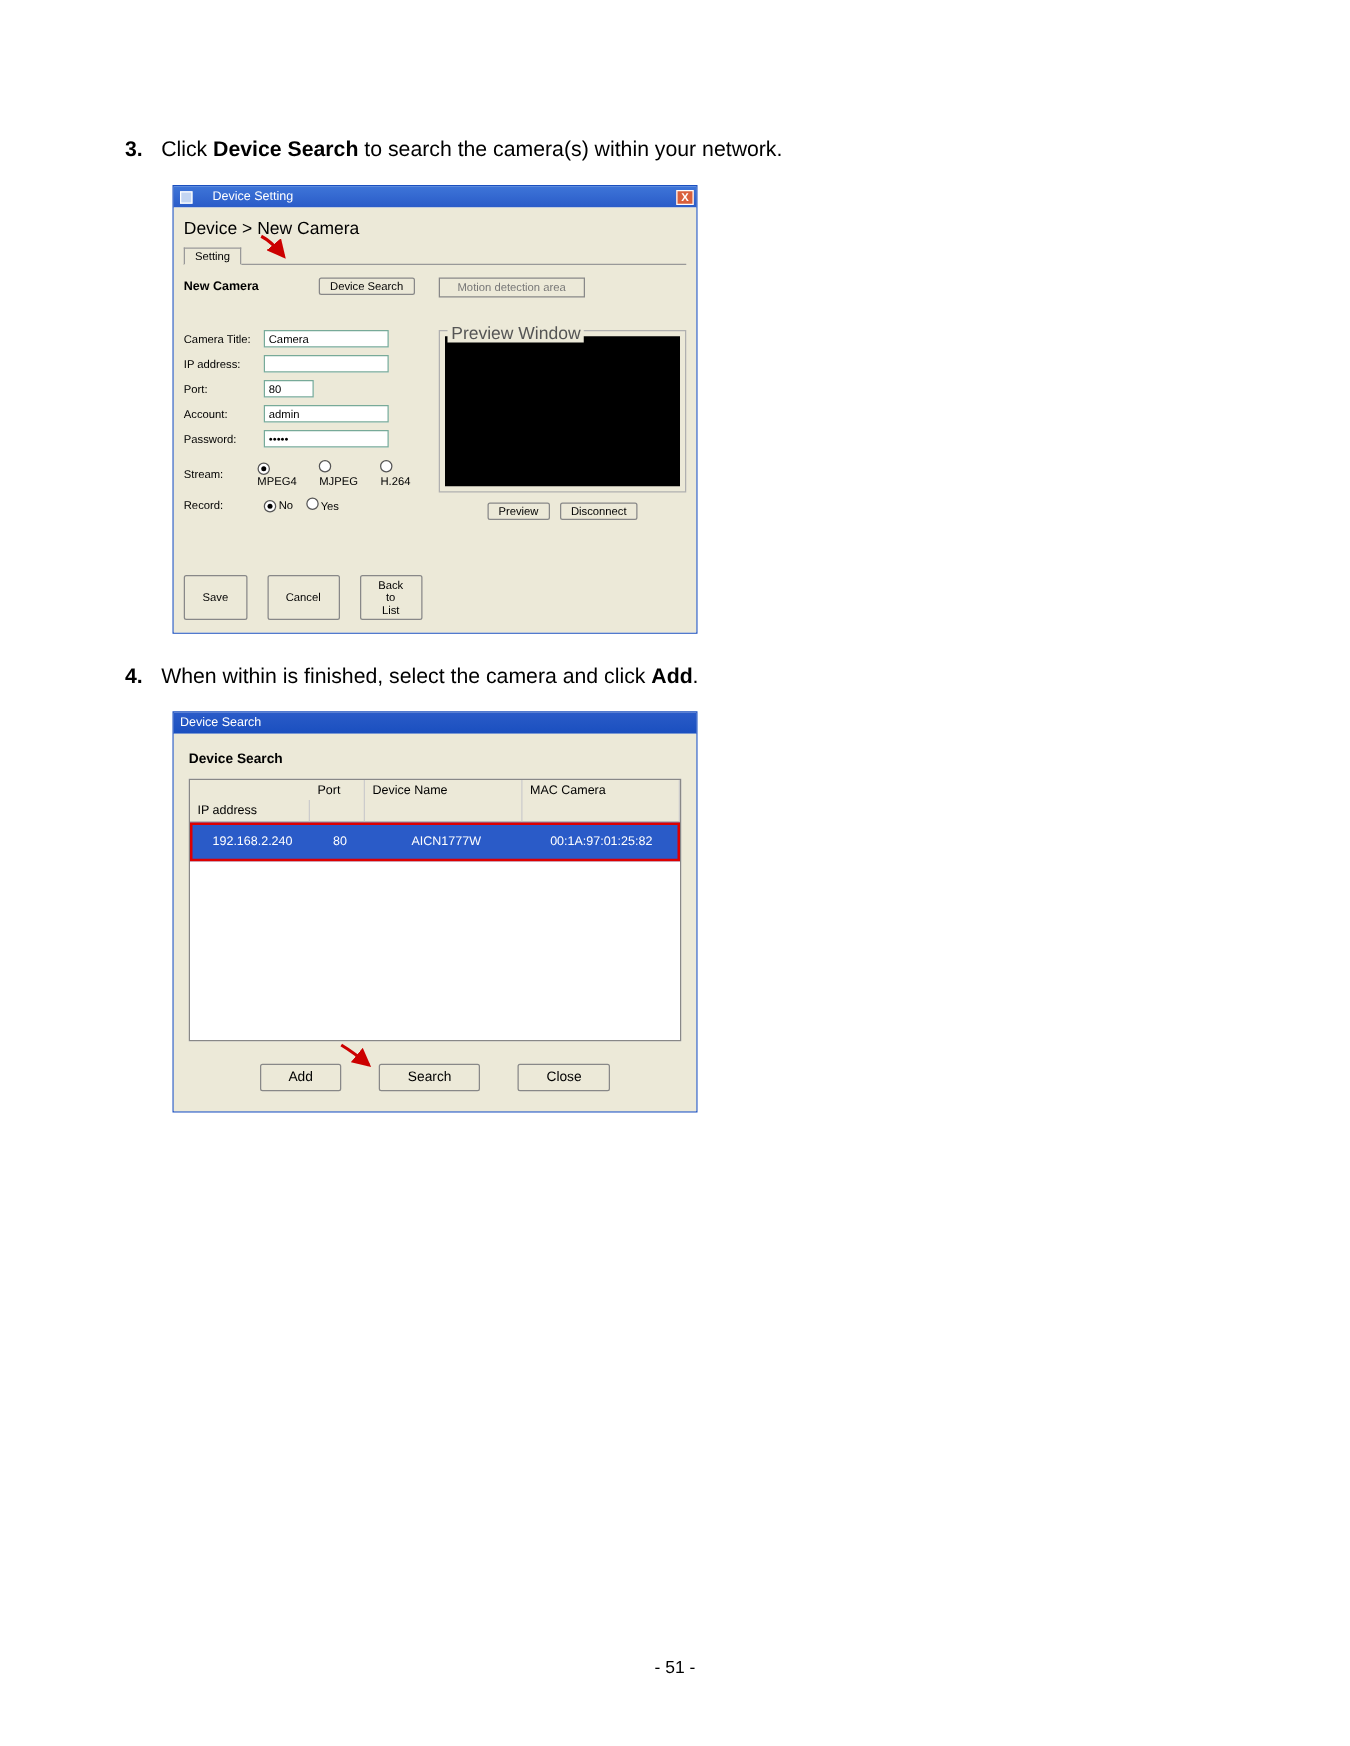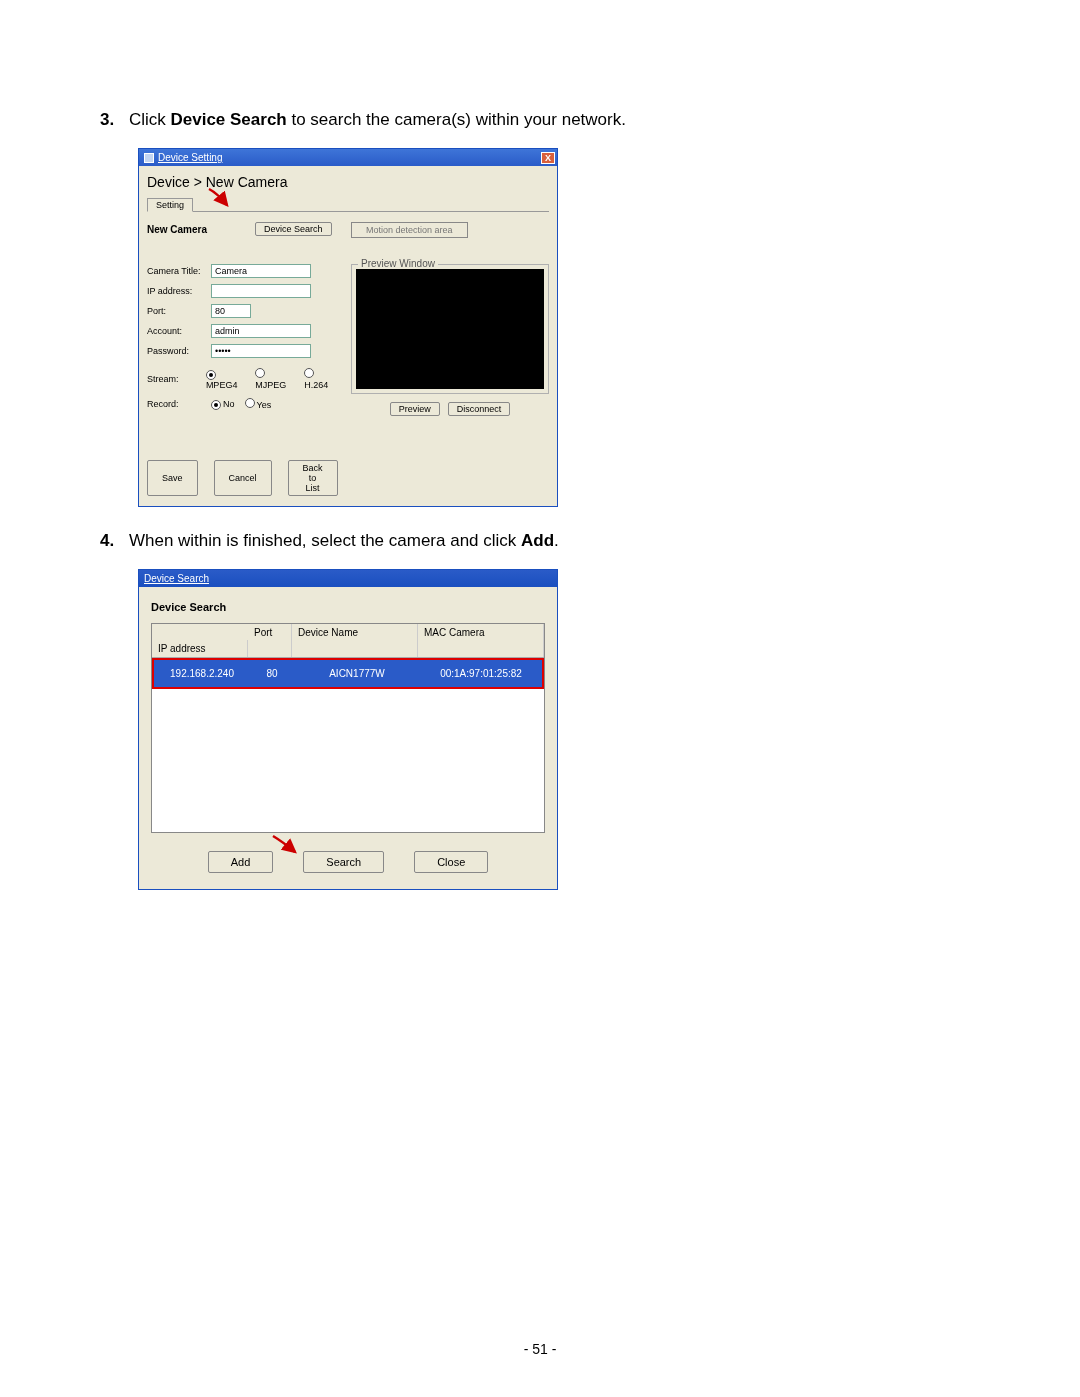--- a/index.html
+++ b/index.html
@@ -19,21 +19,21 @@
 
   
   .win { border: 1px solid #1a4fbf; font-family: Tahoma, sans-serif; font-size: 10px; color: #000; }
   .win1 { width: 420px; margin: 8px 0 24px 38px; }
   .titlebar {
     background: linear-gradient(#3e75d8, #2a5bc8);
     color: #fff;
     display: flex; align-items: center; justify-content: space-between;
     height: 17px; padding: 0 2px 0 5px;
   }
-  .titlebar-left { display: flex; align-items: center; gap: 4px; text-decoration: underline; }
+  .titlebar-left { display: flex; align-items: center; gap: 16px; }
   .tb-icon { width: 10px; height: 10px; background: #c3d5f2; border: 1px solid #fff; }
   .close-btn {
     width: 14px; height: 12px; background: #d9603c; color: #fff;
     display: flex; align-items: center; justify-content: center;
     font-size: 9px; font-weight: bold; border: 1px solid #fff; cursor: pointer;
   }
   .win-body { background: #ece9d8; padding: 6px 8px 10px 8px; }
   .breadcrumb { font-size: 14px; padding: 2px 0 6px 0; }
   .tab-strip { border-bottom: 1px solid #999; position: relative; height: 16px; }
   .tab {
@@ -57,41 +57,41 @@
   .w40 { width: 40px; }
   .radio-g { display: flex; gap: 10px; font-size: 9px; align-items: center; }
   .radio { width: 10px; height: 10px; border: 1px solid #555; border-radius: 50%; display: inline-flex; align-items: center; justify-content: center; margin-right: 2px; background:#fff; }
   .radio.checked::after { content:''; width:4px; height:4px; background:#000; border-radius:50%; }
   .bottom-btns { display: flex; gap: 16px; margin-top: 50px; }
   .bottom-btns .btn { padding: 2px 14px; }
 
   .form-right { flex: 1; }
   .mda-btn { background: #ece9d8; border: 1px solid #888; padding: 2px 14px; font-size: 9px; color:#777; }
   .fieldset { border: 1px solid #b0b0b0; margin-top: 26px; padding: 4px; position: relative; }
-  .fieldset-label { position: absolute; top: -7px; left: 6px; background: #ece9d8; padding: 0 3px; font-size: 10px; color:#555; }
+  .fieldset-label { position: absolute; top: -7px; left: 6px; background: #ece9d8; padding: 0 3px; font-size: 14px; color:#555; }
   .preview-box { background: #000; width: 100%; height: 120px; }
   .pv-btns { display: flex; gap: 8px; justify-content: center; margin-top: 8px; }
   .arrow-svg { position: absolute; pointer-events: none; }
 
   
   .win2 { width: 420px; margin: 8px 0 0 38px; }
   .win2 .titlebar { background: linear-gradient(#2a5bc8, #1a4fbf); height: 17px; }
   .win2 .win-body { background: #ece9d8; padding: 14px 12px 16px 12px; }
   .ds-title { font-size: 11px; font-weight: bold; margin-bottom: 10px; }
   .table-wrap { border: 1px solid #888; background: #fff; height: 210px; overflow: hidden; }
   .thead { display: flex; background: #ece9d8; border-bottom: 1px solid #aaa; font-size: 10px; }
   .th { padding: 3px 6px; border-right: 1px solid #ccc; }
   .th1 { width: 96px; margin-top: 16px; } .th2 { width: 44px; } .th3 { width: 126px; } .th4 { flex:1; }
   .trow { display: flex; font-size: 10px; color: #fff; background: #2a5bc8; border: 2px solid #d00; cursor:pointer; }
   .td { padding: 8px 6px; text-align: center; }
   .td1 { width: 96px; } .td2 { width: 44px; } .td3 { width: 126px; } .td4 { flex:1; }
   .ds-btns { display: flex; gap: 30px; justify-content: center; margin-top: 18px; }
   .ds-btn { background: #ece9d8; border: 1px solid #888; padding: 4px 22px; font-size: 11px; cursor: pointer; border-radius: 2px; position: relative; }
 
-  .page-num { position: absolute; bottom: 40px; left: 50%; transform: translateX(-50%); font-size: 14px; }
+  .page-num { position: absolute; bottom: 56px; left: 50%; transform: translateX(-50%); font-size: 14px; }
 </style>
 </head>
 <body>
 
 <div class="page-content">
 
   <div class="step">
     <span class="step-num">3.</span>
     <span><span>Click </span><b>Device Search</b><span> to search the camera(s) within your network.</span></span>
   </div>

